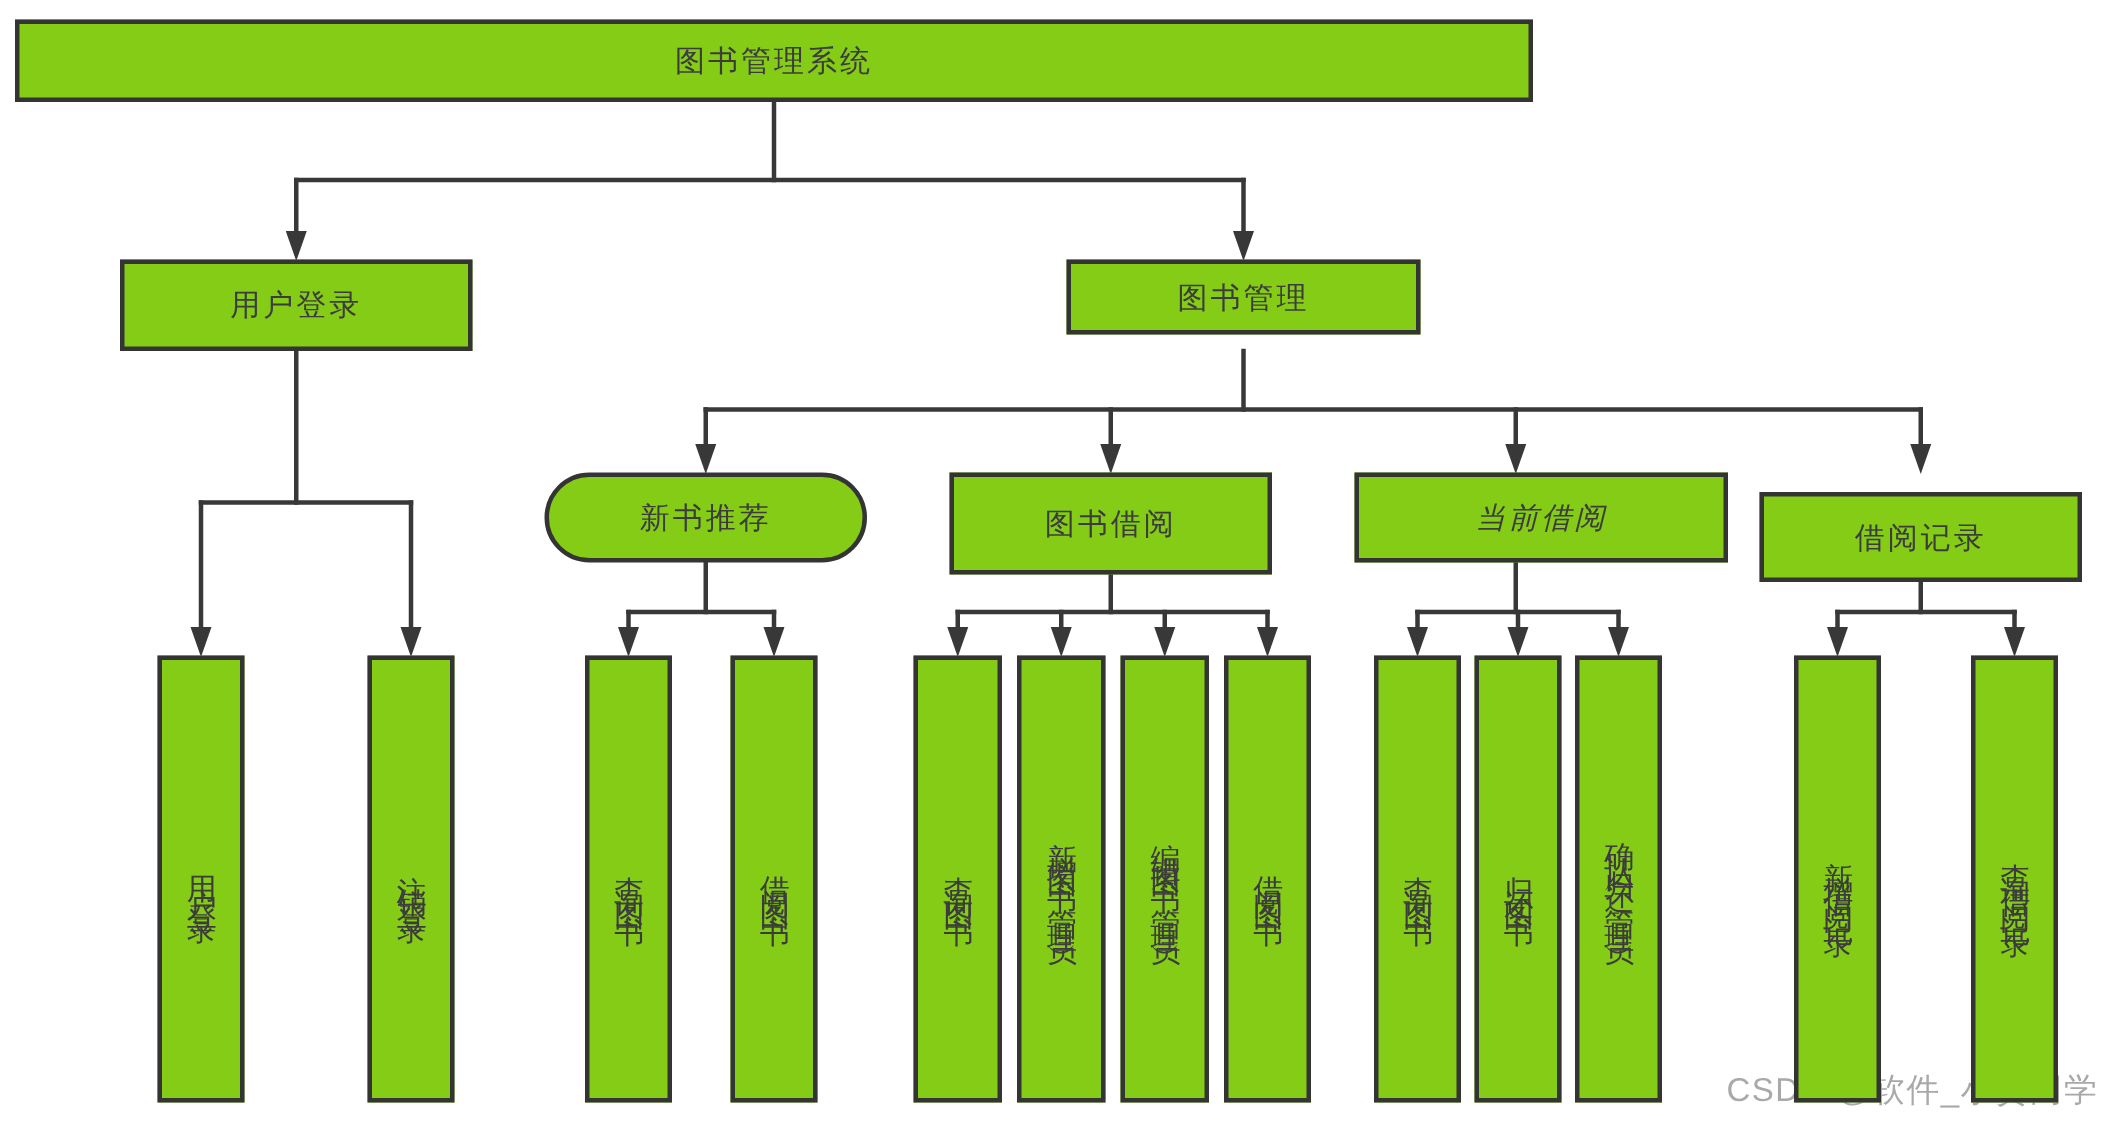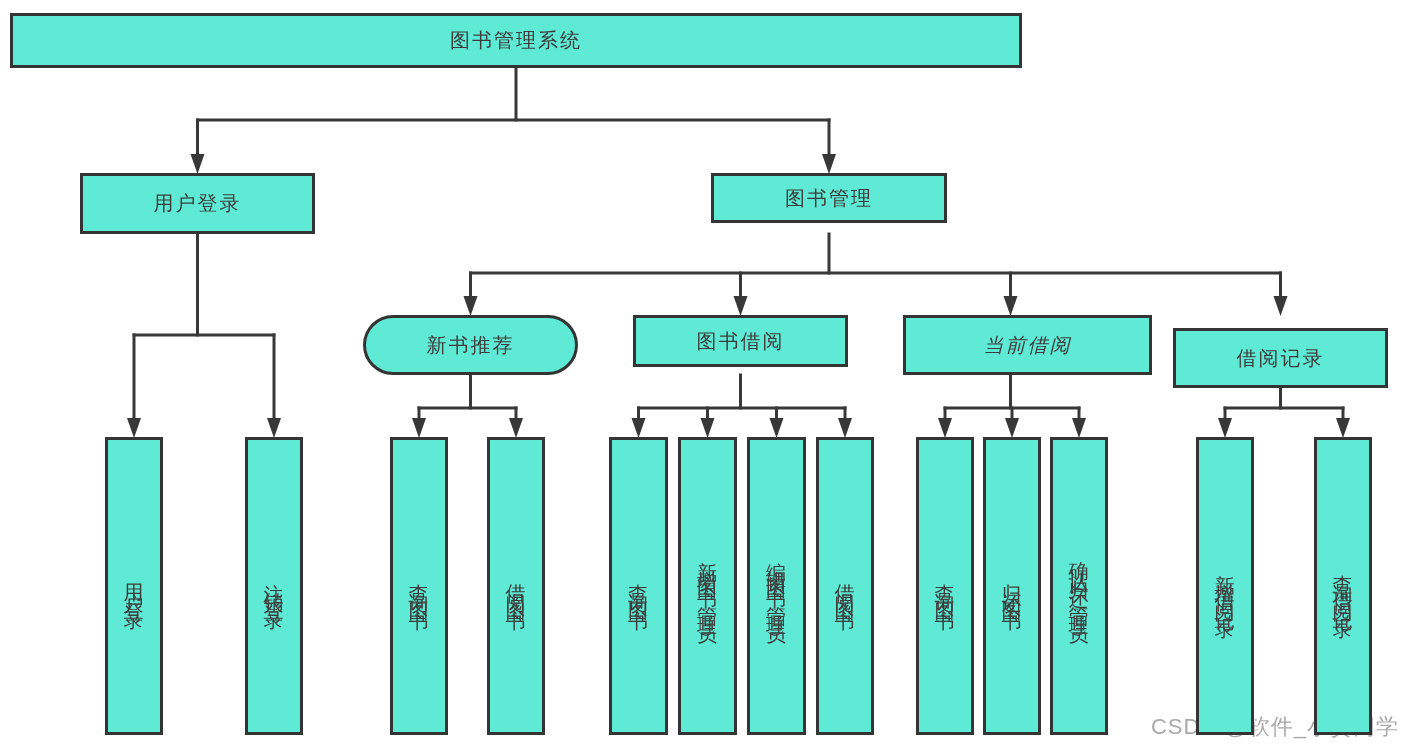--- a/index.html
+++ b/index.html
@@ -16,21 +16,21 @@
   }
   #connectors {
     position: absolute;
     left: 0; top: 0;
     width: 1405px;
     height: 747px;
   }
   .node {
     position: absolute;
     box-sizing: border-box;
-    background: #5eead4;
+    background: #84cc16;
     border: 3px solid #343434;
     display: flex;
     align-items: center;
     justify-content: center;
     color: #3c3c3c;
   }
   .node.horizontal .node-label {
     font-size: 20px;
     letter-spacing: 2px;
     white-space: nowrap;
@@ -118,21 +118,21 @@
     </div>
     <div class="node horizontal" style="left: 80px; top: 173px; width: 235px; height: 61px;">
       <span class="node-label">用户登录</span>
     </div>
     <div class="node horizontal" style="left: 711px; top: 173px; width: 236px; height: 50px;">
       <span class="node-label">图书管理</span>
     </div>
     <div class="node horizontal" style="left: 363px; top: 315px; width: 215px; height: 60px; border-radius: 30px;">
       <span class="node-label">新书推荐</span>
     </div>
-    <div class="node horizontal" style="left: 633px; top: 315px; width: 215px; height: 52px;">
+    <div class="node horizontal" style="left: 633px; top: 315px; width: 215px; height: 68px;">
       <span class="node-label">图书借阅</span>
     </div>
     <div class="node horizontal" style="left: 903px; top: 315px; width: 249px; height: 60px; font-style: italic;">
       <span class="node-label">当前借阅</span>
     </div>
     <div class="node horizontal" style="left: 1173px; top: 328px; width: 215px; height: 60px;">
       <span class="node-label">借阅记录</span>
     </div>
     <div class="node vertical" style="left: 105px; top: 437px; width: 58px; height: 298px;">
       <span class="node-label">用户登录</span>

